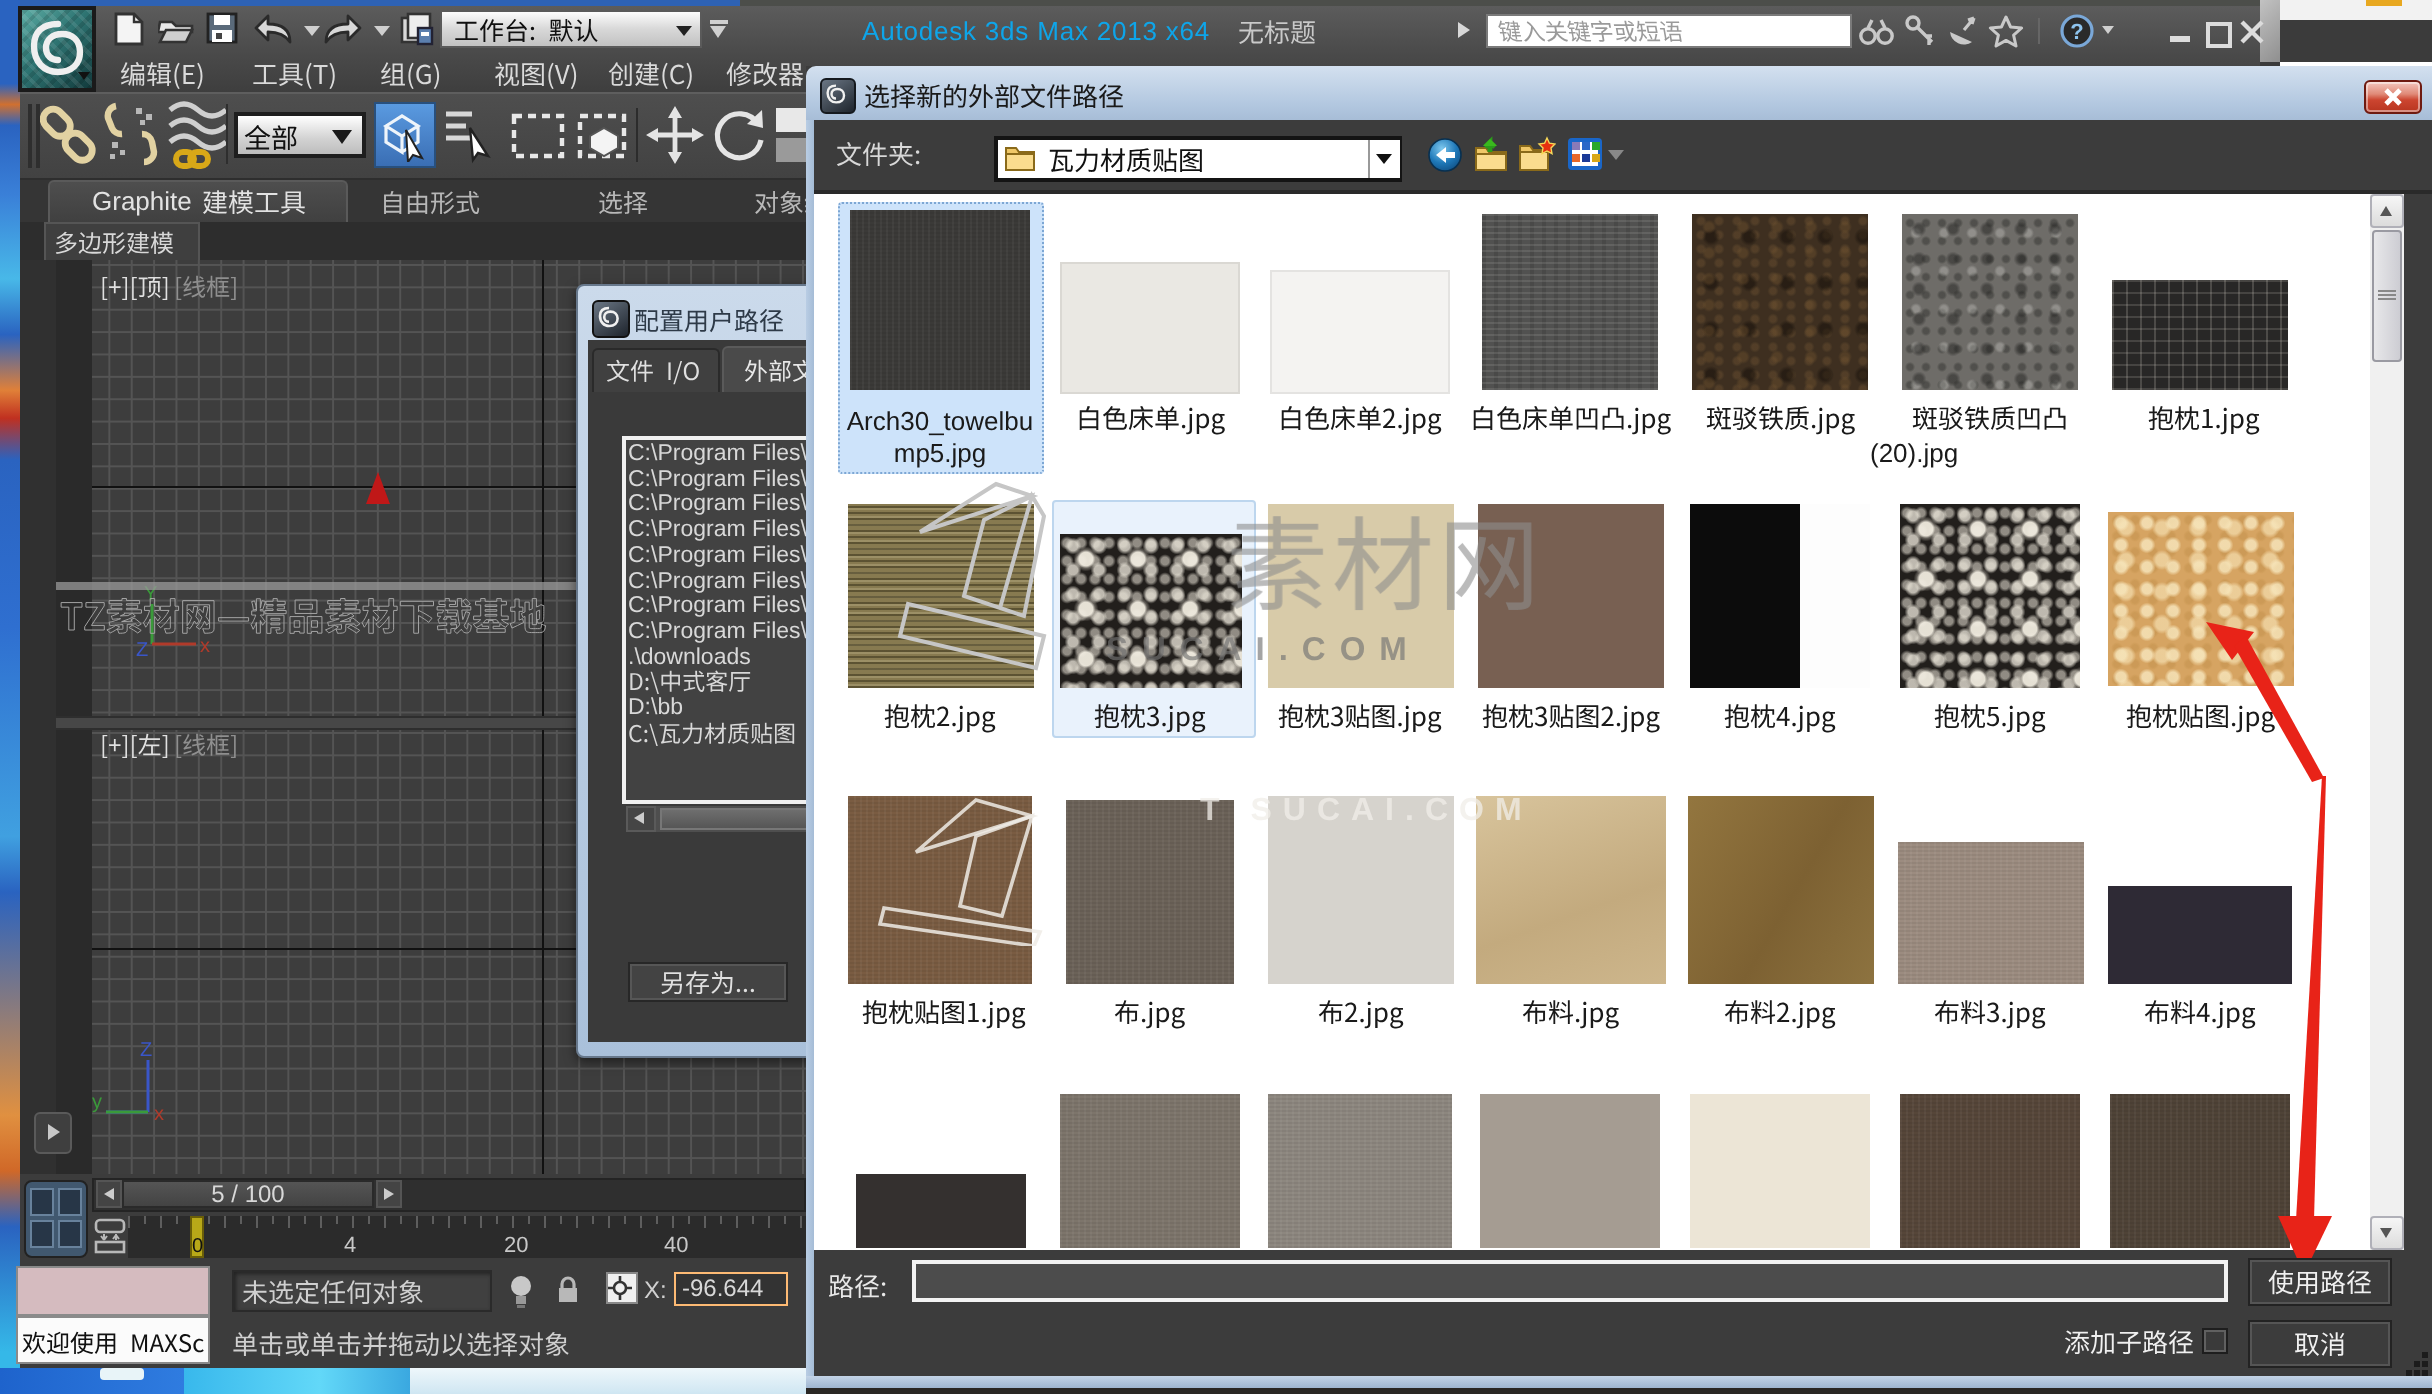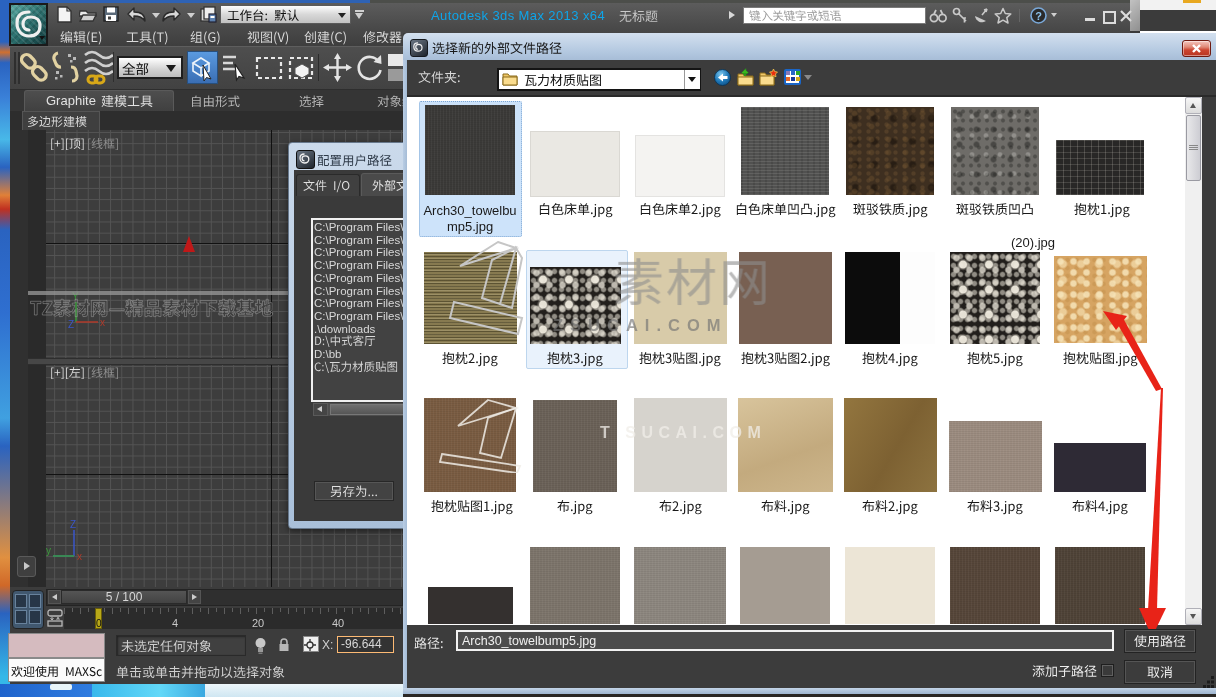--- a/index.html
+++ b/index.html
@@ -876,21 +876,21 @@
     <svg style="position:absolute;left:956px;top:202px;overflow:visible;" width="80" height="16">
       <g transform="matrix(0.01300,0,0,-0.01300,0,12)" fill="#1a1a1a">
         <use href="#r6591" x="0"></use>
         <use href="#r9A73" x="1000"></use>
         <use href="#r94C1" x="2000"></use>
         <use href="#r8D28" x="3000"></use>
         <use href="#r51F9" x="4000"></use>
         <use href="#r51F8" x="5000"></use>
       </g>
     </svg>
-    <div style="position:absolute;left:995px;top:235px;width:120px;height:15px;margin-left:-60px;text-align:right;font:13px Liberation Sans,sans-serif;color:#1a1a1a">(20).jpg</div>
+    <div style="position:absolute;left:995px;top:219px;width:120px;height:15px;margin-left:-60px;text-align:left;font:13px Liberation Sans,sans-serif;color:#1a1a1a">(20).jpg</div>
     <svg style="position:absolute;left:1073.8px;top:202px;overflow:visible;" width="58" height="16">
       <g transform="matrix(0.01300,0,0,-0.01300,0,12)" fill="#1a1a1a">
         <use href="#r62B1" x="0"></use>
         <use href="#r6795" x="1000"></use>
         <use href="#r0031" x="2000"></use>
         <use href="#r002E" x="2555"></use>
         <use href="#r006A" x="2833"></use>
         <use href="#r0070" x="3108"></use>
         <use href="#r0067" x="3728"></use>
       </g>
@@ -1080,46 +1080,45 @@
         <path d="M58 4 L76 10 L20 28 Z M76 10 L60 66 L42 60 L52 22 Z M60 66 L76 10 L82 20 L72 70 Z M14 64 L82 80 L78 96 L10 80 Z"></path>
       </g>
     </svg>
     <svg style="position:absolute;left:613px;top:254px;overflow:visible;" width="161" height="60">
       <g transform="matrix(0.05100,0,0,-0.05100,0,47)" fill="#8e8e8e" opacity="0.6">
         <use href="#r7D20" x="0"></use>
         <use href="#r6750" x="1039.2"></use>
         <use href="#r7F51" x="2078.4"></use>
       </g>
     </svg>
-    <div style="position:absolute;left:553px;top:316px;width:230px;height:20px;font:bold 16.5px Liberation Sans,sans-serif;color:rgba(115,115,115,.65);letter-spacing:7px">ZSUCAI.COM</div>
+    <div style="position:absolute;left:553px;top:316px;width:230px;height:20px;font:bold 16.5px Liberation Sans,sans-serif;color:rgba(115,115,115,.65);letter-spacing:7px">SUCAI.COM</div>
     <svg style="position:absolute;left:428px;top:398px" width="135" height="75" viewBox="0 0 135 75">
       <g fill="none" stroke="rgba(238,235,229,.85)" stroke-width="1.8">
         <path d="M60 2 L88 10 L30 28 Z"></path>
         <path d="M88 10 L73 60 L52 55 L60 20 Z"></path>
         <path d="M14 56 L92 68 L89 75 L12 64 Z"></path>
       </g>
     </svg>
-    <div style="position:absolute;left:600px;top:424px;width:220px;height:18px;font:bold 16px Liberation Sans,sans-serif;color:rgba(240,238,232,.75);letter-spacing:5.5px">T SUCAI.COM</div>
+    <div style="position:absolute;left:600px;top:397px;width:220px;height:18px;font:bold 16px Liberation Sans,sans-serif;color:rgba(240,238,232,.75);letter-spacing:5.5px">T SUCAI.COM</div>
     <svg style="position:absolute;left:1090px;top:300px;overflow:visible" width="90" height="100" viewBox="0 0 90 100">
       <path d="M13 11 L37 16 L26 30 Z" fill="#e82318"></path>
       <path d="M27 23 L33 18 L72 89 L66 91 Z" fill="#e82318"></path>
     </svg>
     <svg style="position:absolute;left:1130px;top:388px;overflow:visible" width="50" height="250" viewBox="0 0 50 250">
       <path d="M31 0 L33 0 L27 222 L18 222 Z" fill="#e82318"></path>
       <path d="M9 220 L36 220 L22 249 Z" fill="#e82318"></path>
     </svg>
     <svg style="position:absolute;left:414px;top:636px;overflow:visible;" width="32" height="16">
       <g transform="matrix(0.01300,0,0,-0.01300,0,12)" fill="#e8e8e8">
         <use href="#r8DEF" x="0"></use>
         <use href="#r5F84" x="1000"></use>
         <use href="#r003A" x="2000"></use>
       </g>
     </svg>
     <div style="position:absolute;left:456px;top:630px;width:658px;height:21px;background:#4c4c4c;border:2px solid #f2f2f2;box-sizing:border-box"></div>
-    <div style="position:absolute;left:462px;top:634px;width:600px;height:14px;font:12.5px Liberation Sans,sans-serif;color:#f0f0f0">Arch30_towelbump5.jpg</div>
     <div style="position:absolute;left:1124px;top:629px;width:72px;height:24px;background:#3c3c3c;border:1px solid #232323;box-shadow:0 0 0 1px #555 inset;box-sizing:border-box"></div>
     <svg style="position:absolute;left:1134px;top:634px;overflow:visible;" width="54" height="16">
       <g transform="matrix(0.01300,0,0,-0.01300,0,12)" fill="#f0f0f0">
         <use href="#r4F7F" x="0"></use>
         <use href="#r7528" x="1000"></use>
         <use href="#r8DEF" x="2000"></use>
         <use href="#r5F84" x="3000"></use>
       </g>
     </svg>
     <div style="position:absolute;left:1124px;top:660px;width:72px;height:24px;background:#3c3c3c;border:1px solid #232323;box-shadow:0 0 0 1px #555 inset;box-sizing:border-box"></div>

